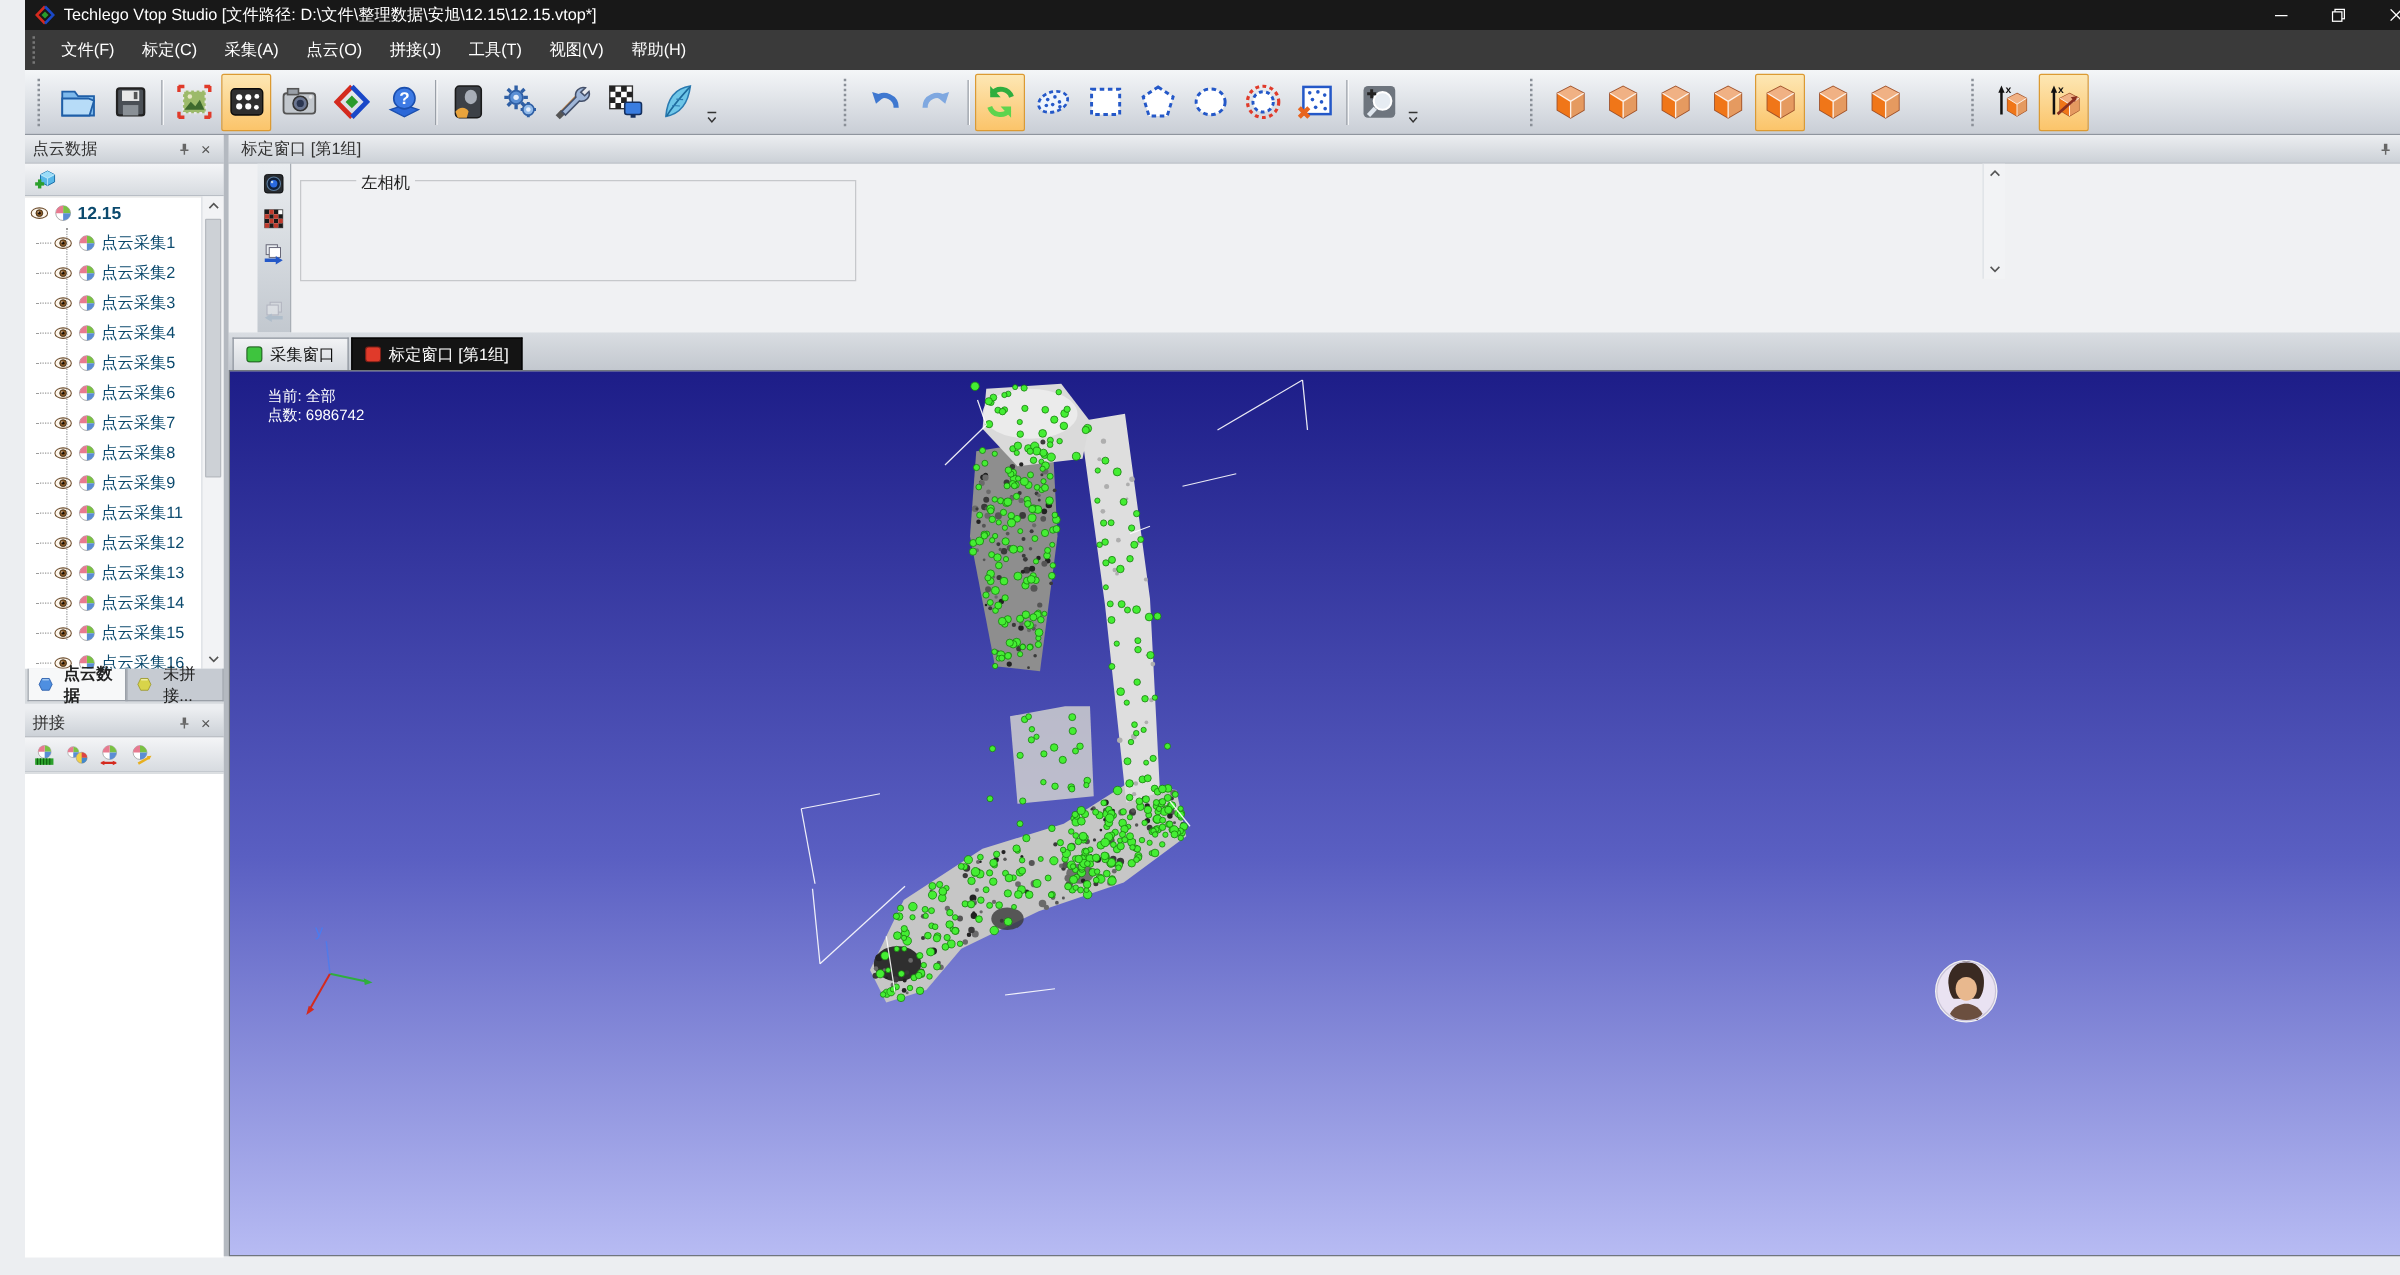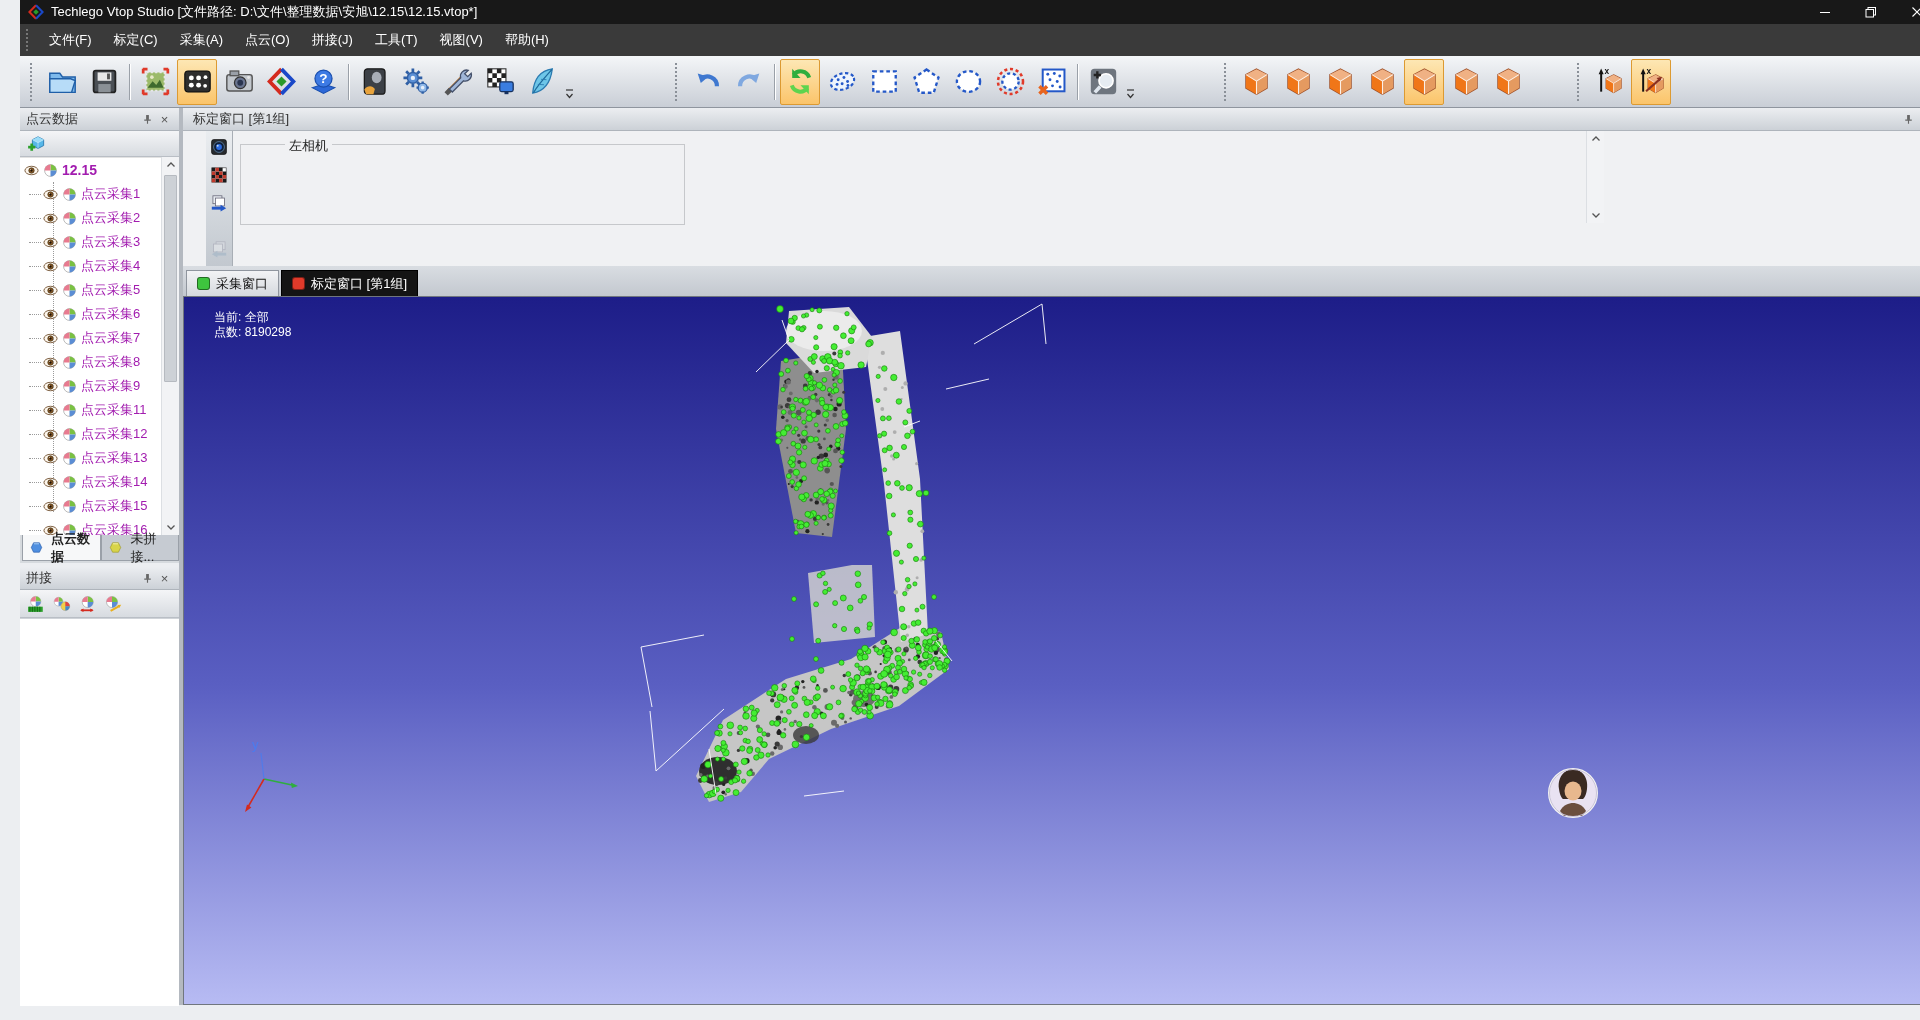--- a/index.html
+++ b/index.html
@@ -28,21 +28,21 @@
   .tb-overflow{width:12px;height:40px;display:flex;align-items:flex-end;justify-content:center;color:#444;}
 
   
   .panel-header{background:linear-gradient(#eceef1,#ccd1d7);border-bottom:1px solid #aeb4bb;color:#333;font-size:13px;display:flex;align-items:center;padding:0 6px;box-sizing:border-box;}
   .panel-header .ph-title{flex:1;}
   .ph-btn{width:17px;height:16px;display:flex;align-items:center;justify-content:center;color:#555;font-size:13px;}
   .panel-toolbar{background:linear-gradient(#f4f5f7,#d7dbe0);border-bottom:1px solid #b9bec5;display:flex;align-items:center;padding-left:3px;box-sizing:border-box;}
   .sm-btn{width:26px;height:24px;display:flex;align-items:center;justify-content:center;}
   .sm-btn svg{width:18px;height:18px;}
   #pc-tree{background:#fff;overflow:hidden;border-top:1px solid #e2e2e2;}
-  .tree-row{display:flex;align-items:center;height:24px;font-size:13px;color:#a21caf;white-space:nowrap;}
+  .tree-row{display:flex;align-items:center;height:24px;font-size:13px;color:#0c4a6e;white-space:nowrap;}
   .tree-row svg{width:15px;height:15px;margin-right:4px;flex:0 0 auto;}
   .tree-root-label{font-weight:bold;font-size:14px;}
   .tree-conn{width:12px;height:0;border-top:1px dotted #9a9a9a;margin:0 2px 0 9px;flex:0 0 auto;}
   #tree-vline{border-left:1px dotted #9a9a9a;}
   .scrollbar{background:#f2f3f5;border-left:1px solid #dcdfe3;}
   .sb-arrow{width:16px;height:16px;display:flex;align-items:center;justify-content:center;color:#555;}
   .sb-thumb{position:absolute;left:2px;width:11px;background:#cdd1d6;border:1px solid #b6bac0;border-radius:1px;}
   .dock-tab{display:flex;align-items:center;font-size:13px;height:26px;padding:0 7px;border:1px solid #9aa0a8;border-top:none;background:#c6cbd2;color:#222;box-sizing:border-box;}
   .dock-tab.active{background:#f7f8f9;font-weight:bold;}
   .dock-tab svg{width:13px;height:13px;margin-right:4px;}
@@ -980,21 +980,21 @@
         <span>采集窗口</span>
       </div>
       <div class="doc-tab active">
         <span class="dot" style="background: rgb(224, 58, 42); border: 1px solid rgba(0, 0, 0, 0.45);"></span>
         <span>标定窗口  [第1组]</span>
       </div>
     </div>
 
   <div class="abs" id="viewport" style="left:163px;top:296px;width:1755px;height:709px;">
     <div class="vp-overlay" style="top:12px;">当前: 全部</div>
-    <div class="vp-overlay" style="top:27px;">点数: 8190298</div>
+    <div class="vp-overlay" style="top:27px;">点数: 6986742</div>
     <div class="abs" id="vp-canvas" style="left:0;top:0;width:1755px;height:709px;"><svg width="1755" height="709" viewBox="0 0 1755 709" xmlns="http://www.w3.org/2000/svg">
           <polygon points="492,479 519,423 582,382 647,362 699,329 737,335 745,372 695,409 627,432 565,462 537,495 505,505" fill="#c6c6c6"></polygon>
           <polygon points="604,276 648,268 668,268 671,340 610,346" fill="#cfcfcf" opacity=".85"></polygon>
           <polygon points="660,40 696,34 716,182 724,337 697,345 680,187" fill="#dedede"></polygon>
           <polygon points="577,64 638,54 642,132 628,240 592,236 572,132" fill="#8e8e8e"></polygon>
           <polygon points="585,14 645,10 668,40 662,70 610,76 582,46" fill="#dadada"></polygon>
           <ellipse cx="620" cy="34" rx="38" ry="20" fill="#ececec" opacity=".9"></ellipse>
           <ellipse cx="514" cy="474" rx="19" ry="14" fill="#1e1e1e" opacity=".9"></ellipse>
           <ellipse cx="602" cy="438" rx="13" ry="9" fill="#3a3a3a" opacity=".8"></ellipse>
           <ellipse cx="660" cy="402" rx="11" ry="8" fill="#4a4a4a" opacity=".7"></ellipse>

